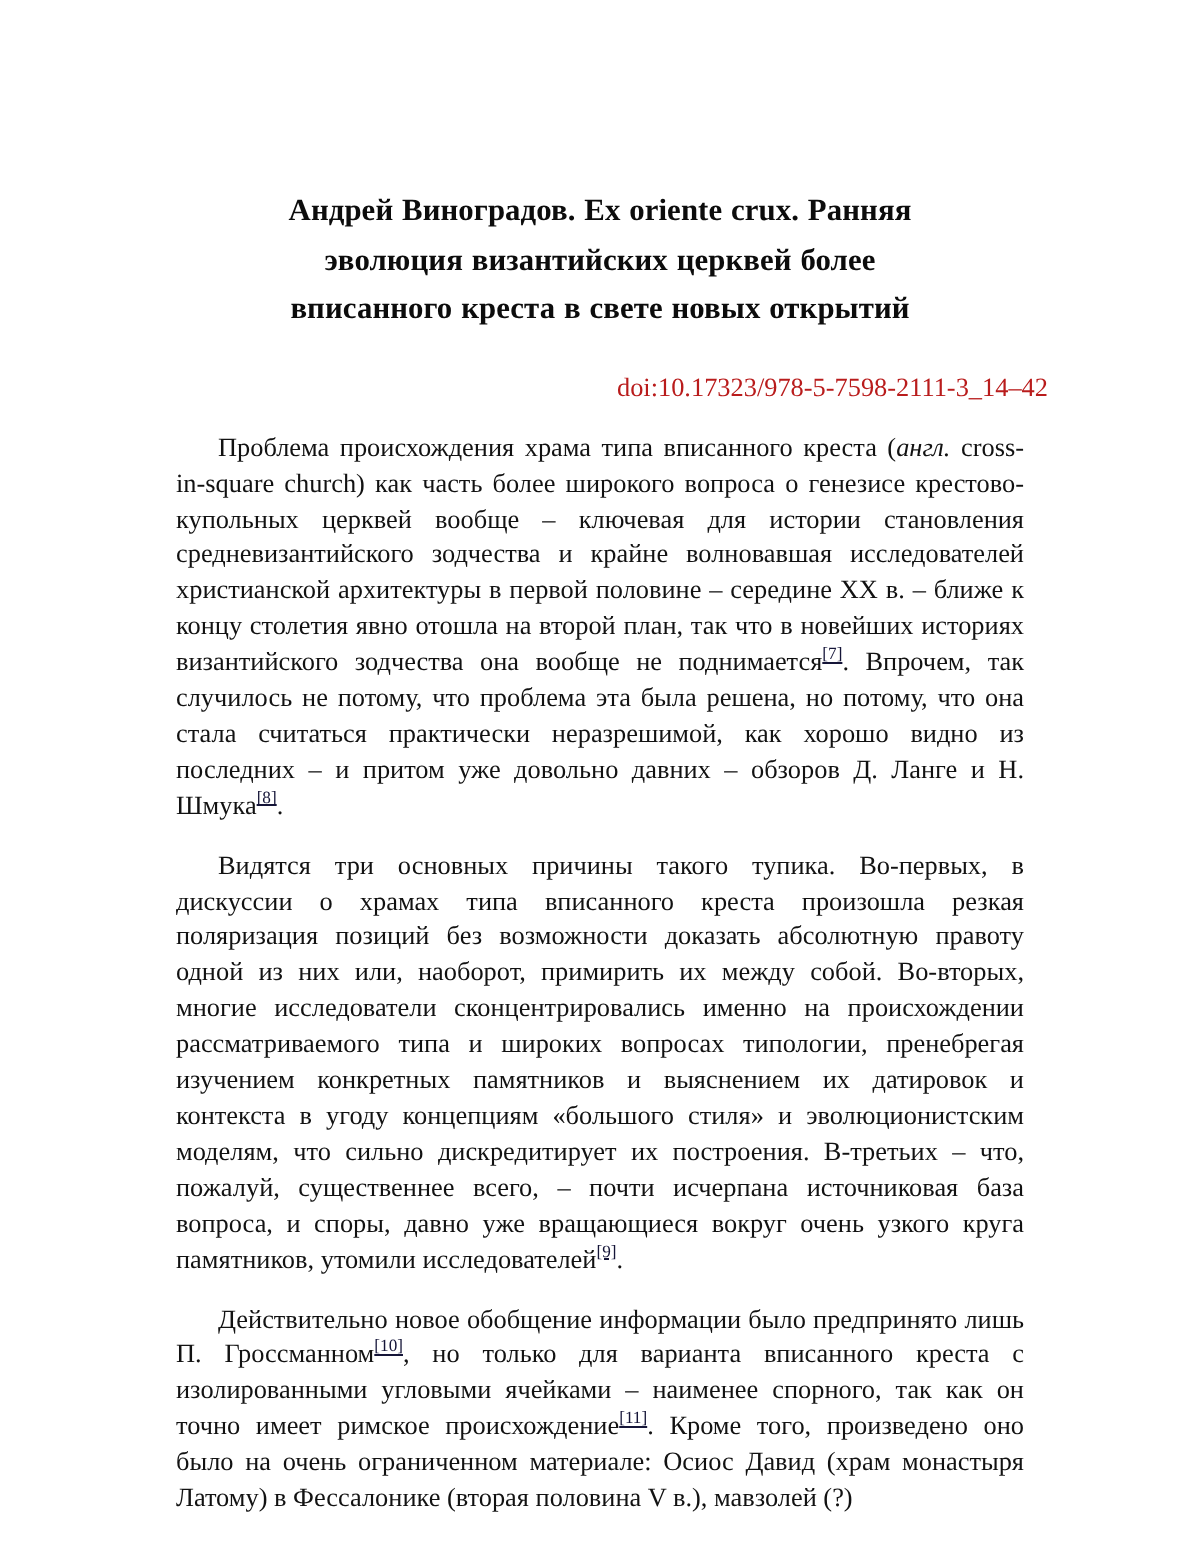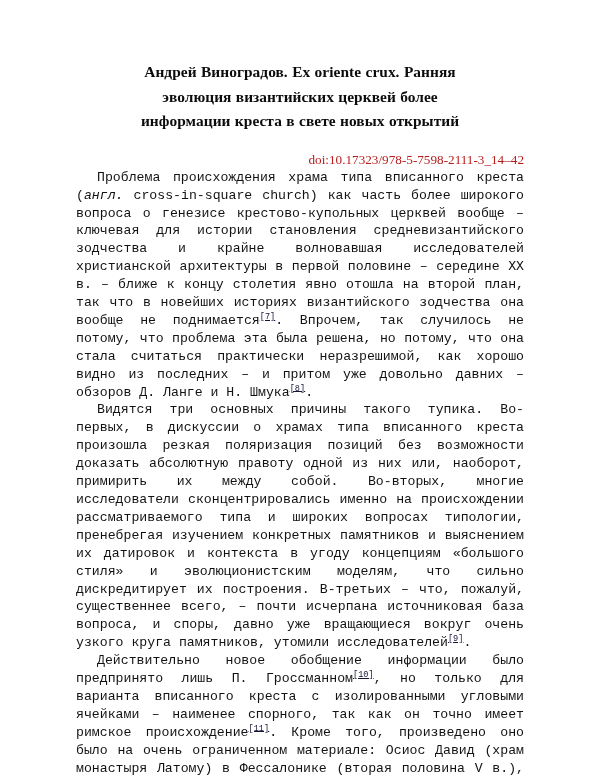--- a/index.html
+++ b/index.html
@@ -26,21 +26,21 @@
   .content {
     position: absolute;
     left: 76px;
     top: 0;
     width: 448px;
   }
 
   
   .article-title {
     margin: 0;
-    padding-top: 60px;
+    padding-top: 94px;
     font-size: 15.4px;
     line-height: 24.6px;
     font-weight: bold;
     text-align: center;
     letter-spacing: 0.05px;
     word-spacing: 0.5px;
     color: #0c0c0c;
   }
   .article-title .tline {
     display: block;
@@ -55,29 +55,28 @@
     padding-top: 17px;
     font-size: 13.2px;
     line-height: 17.9px;
     text-indent: 21px;
     text-align: right;
     color: #b91c1c;
   }
 
   
   .body-par {
-    margin: 0;
+    margin: 12px;
     font-size: 13.2px;
     line-height: 17.9px;
     text-indent: 21px;
     text-align: justify;
     text-justify: inter-word;
     color: #121212;
     hyphens: none;
-    font-family: Liberation Mono, monospace;
   }
   .body-par + .body-par { margin-top: 0; }
 
   .ital { font-style: italic; }
 
   
   .fn-ref {
     font-size: 8.6px;
     vertical-align: super;
     line-height: 0;
@@ -91,21 +90,21 @@
 </style>
 </head>
 <body>
 
 <div class="page">
   <div class="content">
 
     <h1 class="article-title">
       <span class="tline l1">Андрей Виноградов. Ex oriente crux. Ранняя</span>
       <span class="tline l2">эволюция византийских церквей более</span>
-      <span class="tline l3">информации креста в свете новых открытий</span>
+      <span class="tline l3">вписанного креста в свете новых открытий</span>
     </h1>
 
     <p class="doi-line">doi:10.17323/978-5-7598-2111-3_14–42</p>
 
     <p class="body-par"><span>Проблема происхождения храма типа вписанного креста (</span><span class="ital">англ.</span><span> cross-in-square church) как часть более широкого вопроса о генезисе крестово-купольных церквей вообще – ключевая для истории становления средневизантийского зодчества и крайне волновавшая исследователей христианской архитектуры в первой половине – середине XX в. – ближе к концу столетия явно отошла на второй план, так что в новейших историях византийского зодчества она вообще не поднимается</span><a class="fn-ref">[7]</a><span>. Впрочем, так случилось не потому, что проблема эта была решена, но потому, что она стала считаться практически неразрешимой, как хорошо видно из последних – и притом уже довольно давних – обзоров Д. Ланге и Н. Шмука</span><a class="fn-ref">[8]</a><span>.</span></p>
 
     <p class="body-par"><span>Видятся три основных причины такого тупика. Во-первых, в дискуссии о храмах типа вписанного креста произошла резкая поляризация позиций без возможности доказать абсолютную правоту одной из них или, наоборот, примирить их между собой. Во-вторых, многие исследователи сконцентрировались именно на происхождении рассматриваемого типа и широких вопросах типологии, пренебрегая изучением конкретных памятников и выяснением их датировок и контекста в угоду концепциям «большого стиля» и эволюционистским моделям, что сильно дискредитирует их построения. В-третьих – что, пожалуй, существеннее всего, – почти исчерпана источниковая база вопроса, и споры, давно уже вращающиеся вокруг очень узкого круга памятников, утомили исследователей</span><a class="fn-ref">[9]</a><span>.</span></p>
 
     <p class="body-par"><span>Действительно новое обобщение информации было предпринято лишь П. Гроссманном</span><a class="fn-ref">[10]</a><span>, но только для варианта вписанного креста с изолированными угловыми ячейками – наименее спорного, так как он точно имеет римское происхождение</span><a class="fn-ref">[11]</a><span>. Кроме того, произведено оно было на очень ограниченном материале: Осиос Давид (храм монастыря Латому) в Фессалонике (вторая половина V в.), мавзолей (?)</span></p>
 

